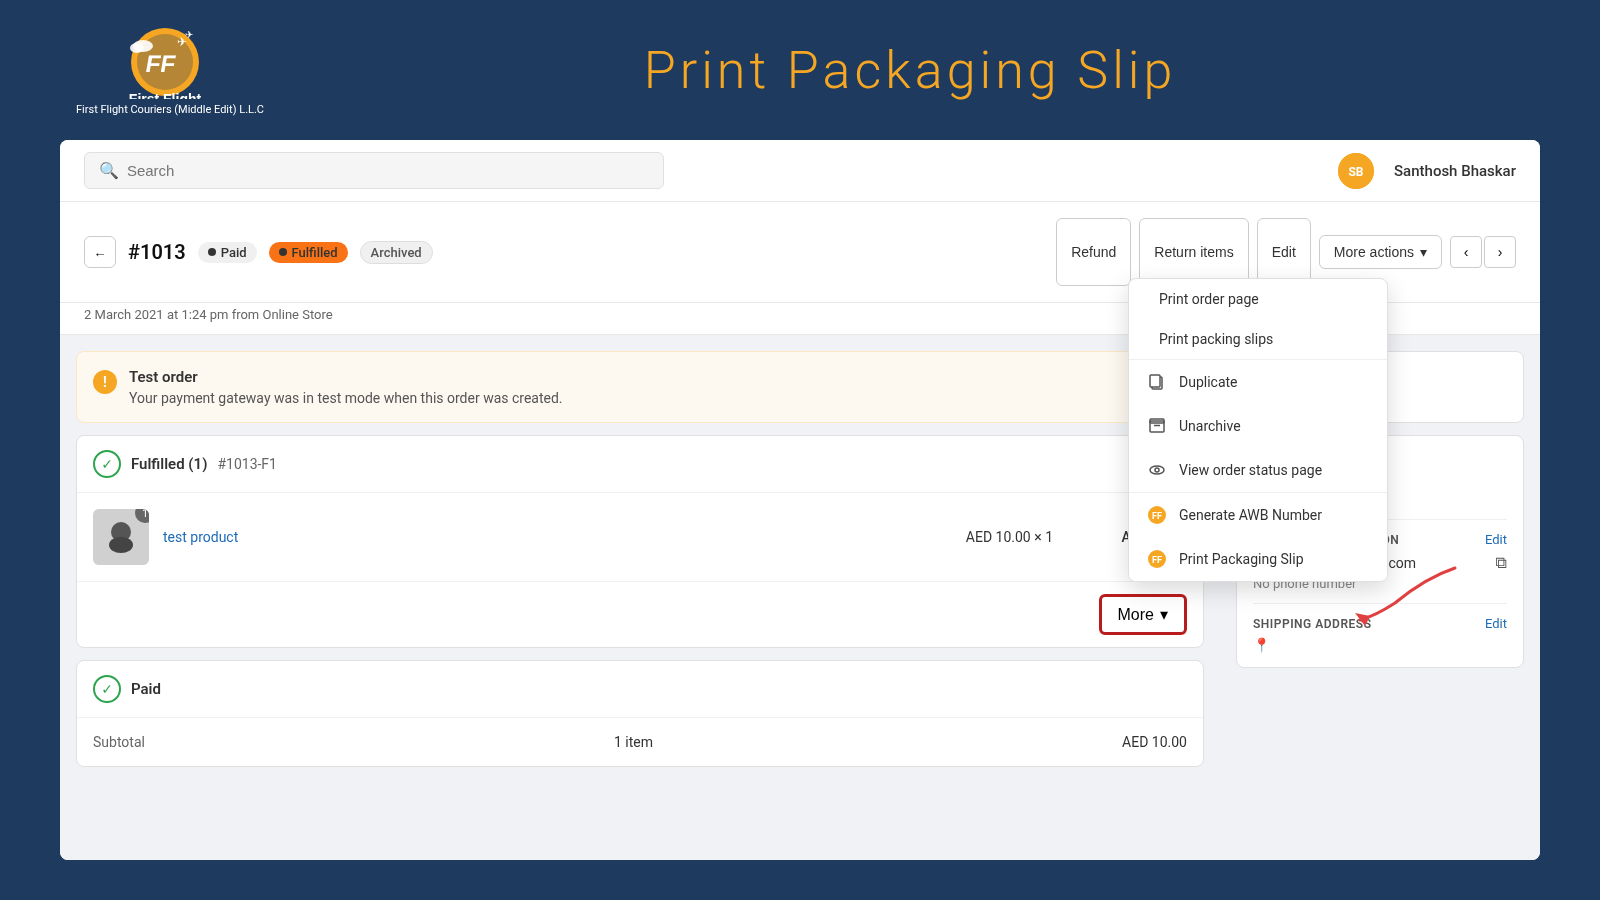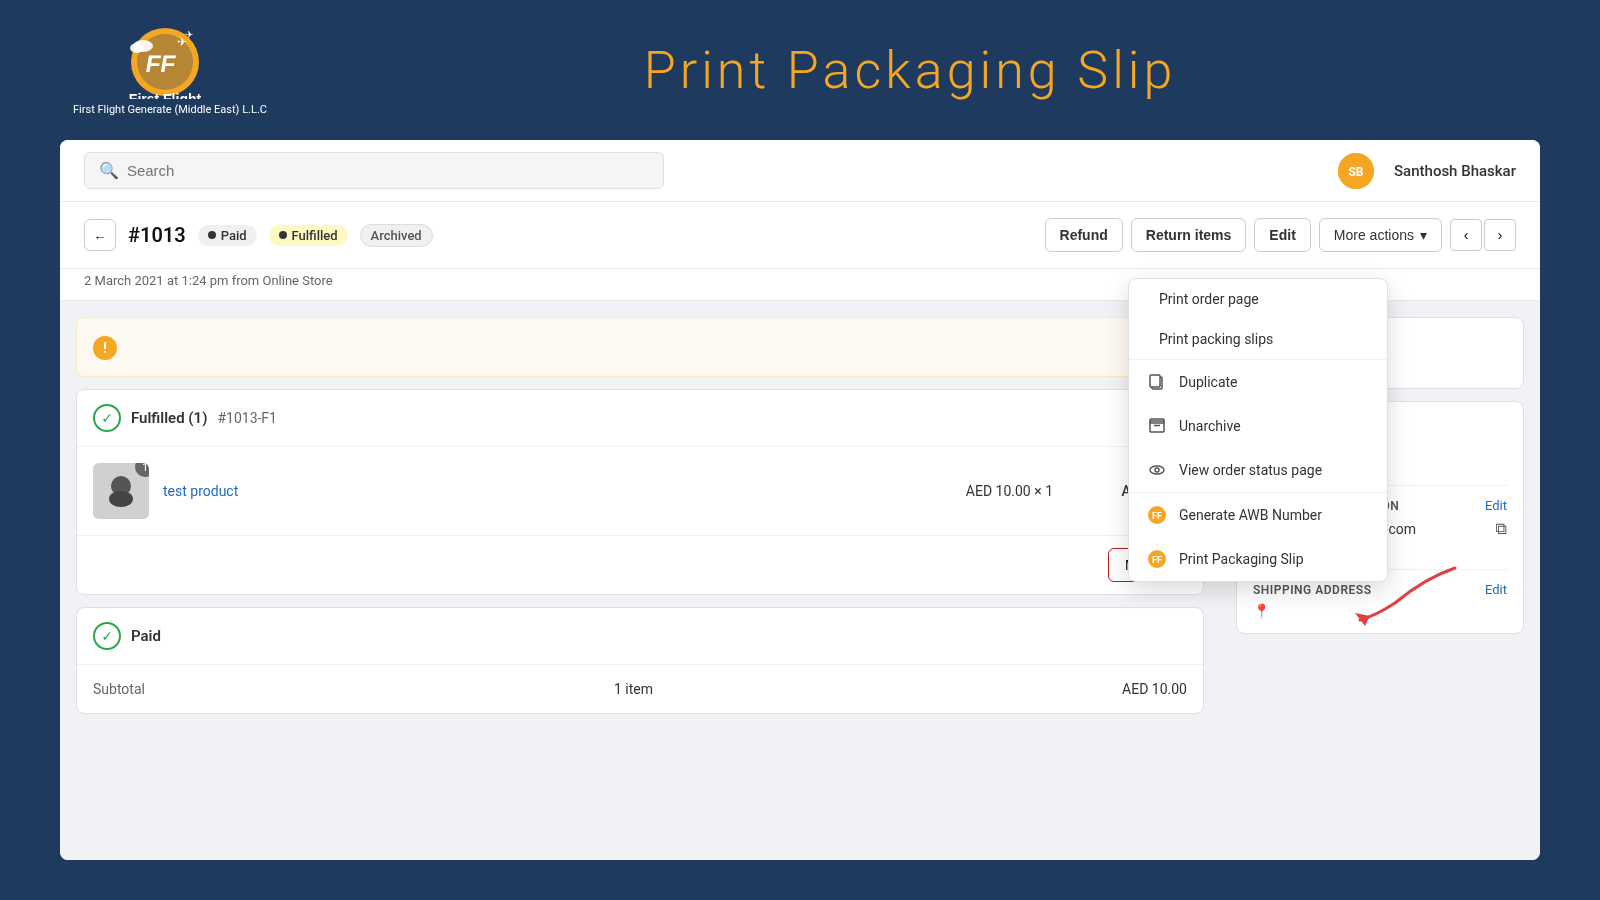--- a/index.html
+++ b/index.html
@@ -134,49 +134,48 @@
       padding: 3px 10px;
       border-radius: 20px;
       font-size: 13px;
       font-weight: 500;
     }
     .badge-paid {
       background: #f0f0f0;
       color: #333;
     }
     .badge-fulfilled {
-      background: #fef9c3;
+      background: #f97316;
       color: #333;
     }
     .badge-archived {
       background: #f0f0f0;
       color: #555;
       border: 1px solid #ddd;
     }
     .badge-dot {
       width: 8px;
       height: 8px;
       border-radius: 50%;
       background: #333;
     }
     .order-actions {
       margin-left: auto;
       display: flex;
       align-items: center;
       gap: 8px;
     }
     .action-btn {
-      padding: 8px 14px;
+      padding: 25px 14px;
       font-size: 14px;
       background: white;
       border: 1px solid #ccc;
       border-radius: 6px;
       cursor: pointer;
       color: #333;
-      font-weight: bold;
     }
     .more-actions-btn {
       padding: 8px 14px;
       font-size: 14px;
       background: white;
       border: 1px solid #ccc;
       border-radius: 6px;
       cursor: pointer;
       color: #333;
       display: flex;
@@ -374,25 +373,25 @@
     }
 
     
     .more-btn-row {
       padding: 12px 16px;
       display: flex;
       justify-content: flex-end;
     }
     .more-btn {
       padding: 8px 16px;
-      border: 1px solid #b91c1c;
+      border: 3px solid #b91c1c;
       border-radius: 6px;
       background: white;
       cursor: pointer;
-      font-size: 14px;
+      font-size: 16px;
       display: flex;
       align-items: center;
       gap: 6px;
     }
 
     
     .paid-header {
       padding: 14px 16px;
       display: flex;
       align-items: center;
@@ -583,21 +582,21 @@
       <text x="38" y="48" font-family="Arial" font-weight="900" font-size="24" fill="white" transform="skewX(-10)">FF</text>
 
       <text x="62" y="22" font-size="12" fill="white">✈</text>
       <text x="70" y="14" font-size="10" fill="white">✈</text>
 
       <ellipse cx="28" cy="22" rx="10" ry="6" fill="white" opacity="0.9"></ellipse>
       <ellipse cx="22" cy="24" rx="7" ry="5" fill="white" opacity="0.9"></ellipse>
 
       <text x="50" y="80" font-family="Arial" font-weight="700" font-size="14" fill="white" text-anchor="middle">First Flight</text>
     </svg>
-    <div class="logo-text">First Flight Generate (Middle East) L.L.C</div>
+    <div class="logo-text">First Flight Couriers (Middle Edit) L.L.C</div>
   </div>
   <div class="header-title">Print Packaging Slip</div>
 </div>
 
 <div class="main-container">
 
   <div class="top-nav">
     <div class="search-bar">
       <span class="search-icon-wrap">🔍</span>
       <input class="search-input" type="text" placeholder="Search" style="">
@@ -642,20 +641,24 @@
   </div>
 
   <div class="order-date">2 March 2021 at 1:24 pm from Online Store</div>
 
   <div class="content-area">
 
     <div class="left-panel">
 
       <div class="warning-card">
         <div class="warning-icon">!</div>
+        <div>
+          <div class="warning-title">Test order</div>
+          <div class="warning-desc">Your payment gateway was in test mode when this order was created.</div>
+        </div>
       </div>
 
       <div class="card">
         <div class="fulfilled-header">
           <div class="fulfilled-check">✓</div>
           <span class="fulfilled-title">Fulfilled (1)</span>
           <span class="fulfilled-id">#1013-F1</span>
         </div>
 
         <div class="product-row">

